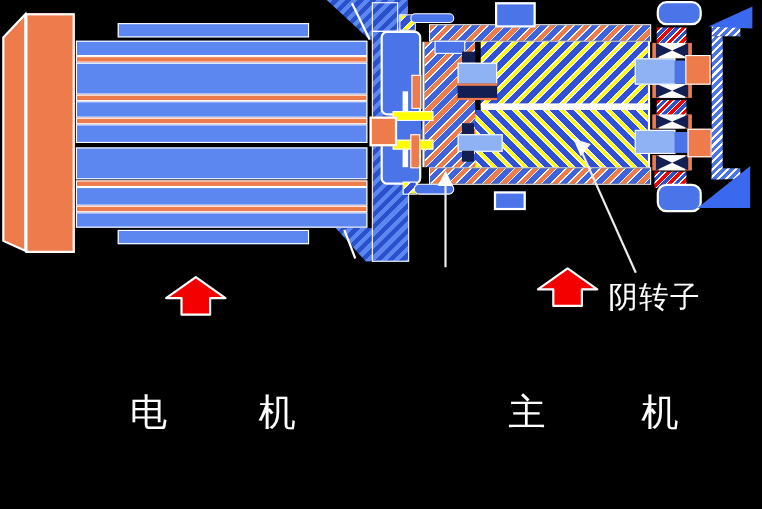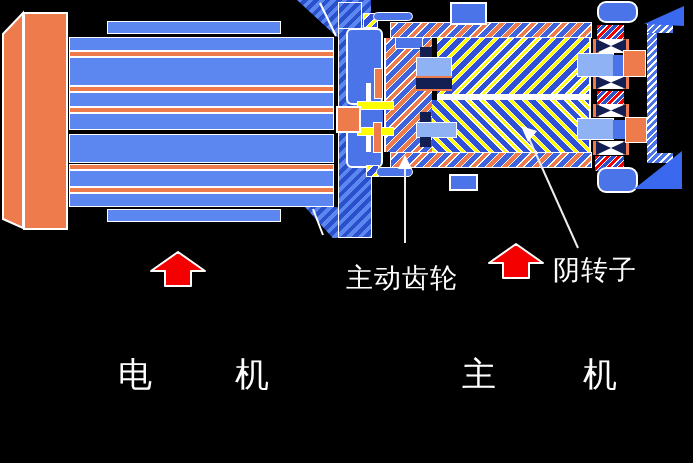--- a/index.html
+++ b/index.html
@@ -123,18 +123,17 @@
     <polygon points="644,24 684,6 684,26" fill="#3a68ee"></polygon>
     <polygon points="634,189 682,151 682,189" fill="#3a68ee"></polygon>
     <line x1="405" y1="166" x2="405" y2="243" stroke="#ededed" stroke-width="2"></line>
     <polygon points="405,155 398,169 412,169" fill="#fff"></polygon>
     <line x1="527" y1="134" x2="578" y2="248" stroke="#ededed" stroke-width="2"></line>
     <polygon points="521,126 537,131 528,142" fill="#fff"></polygon>
     <polygon points="178,252 205,271 191,271 191,286 165,286 165,271 151,271" fill="#f40000" stroke="#fff" stroke-width="2" stroke-linejoin="round"></polygon>
     <polygon points="516,244 543,263 529,263 529,278 503,278 503,263 489,263" fill="#f40000" stroke="#fff" stroke-width="2" stroke-linejoin="round"></polygon>
   </svg>
 
-  <div class="lbl callout" style="left:346px;top:260px">主动齿轮</div>
   <div class="lbl section" style="left:118px;top:352px;letter-spacing:83px">电机</div>
   <div class="lbl callout" style="left:553px;top:252px">阴转子</div>
   <div class="lbl section" style="left:462px;top:352px;letter-spacing:87px">主机</div>
 
 </div>
 
 </body></html>

